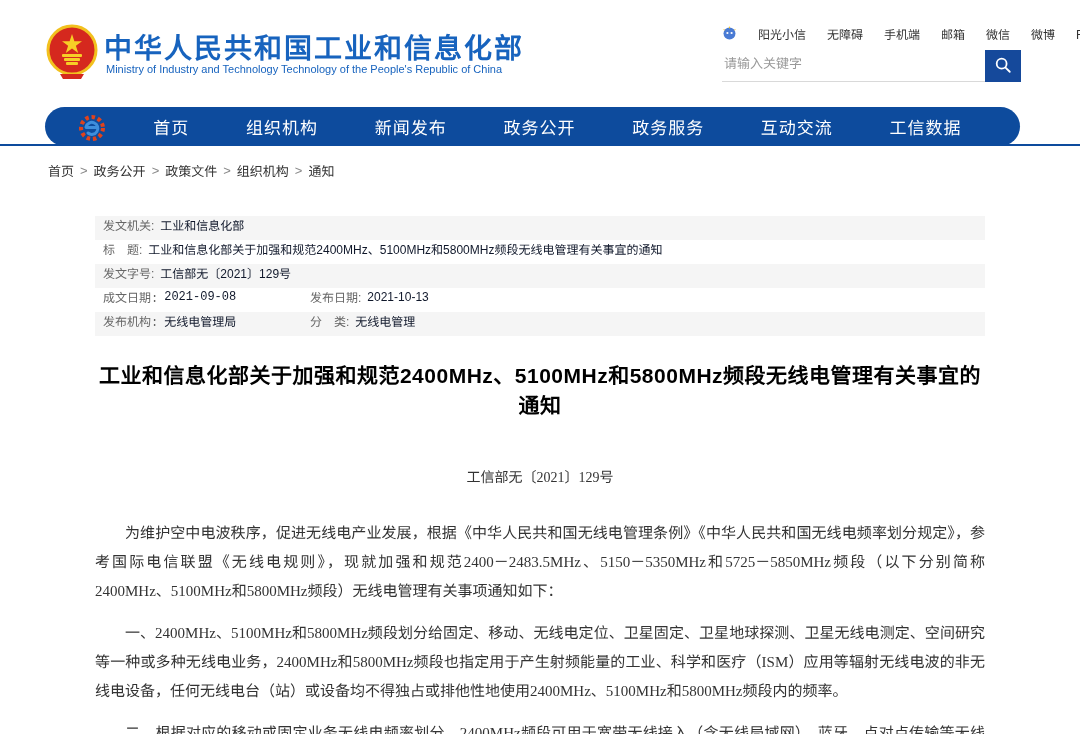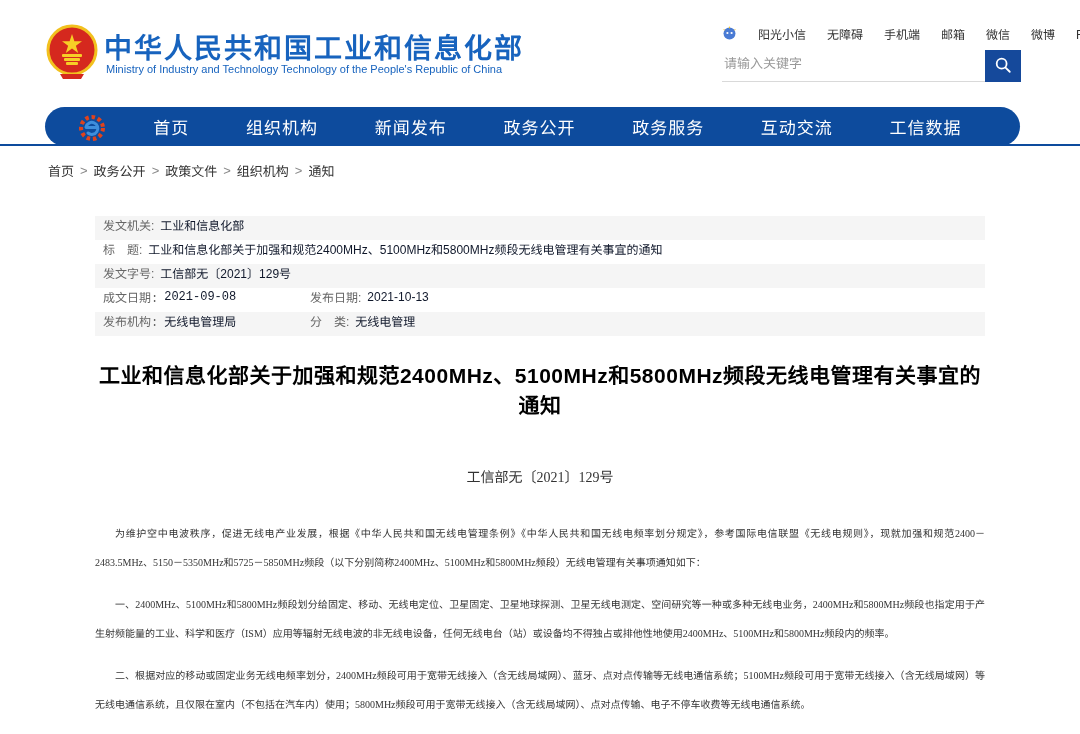--- a/index.html
+++ b/index.html
@@ -50,21 +50,21 @@
   .meta-label { color:#666; margin-right:6px; white-space:pre; }
   .meta-value { color:#0f172a; }
   .meta-cell-1 { display:flex; width:207px; align-items:center;font-family:Liberation Mono, monospace; }
   .meta-cell-2 { display:flex; align-items:center; }
 
   .doc-title { margin-top:23px; text-align:center; font-size:21px; font-weight:bold;
     color:#000; letter-spacing:0.5px; }
   .doc-number { margin-top:47px; text-align:center; font-size:14px; color:#333;
     font-family:"Liberation Serif","DejaVu Serif",serif; }
   .doc-body { margin-top:33px; }
-  .doc-body p { font-size:10px; line-height:29px; color:#333; text-indent:2em;
+  .doc-body p { font-size:15px; line-height:29px; color:#333; text-indent:2em;
     text-align:justify; font-family:"Liberation Serif","DejaVu Serif",serif; margin-bottom:13px; }
 </style>
 </head>
 <body>
 
 <div class="page">
 
   <div class="header">
     <span class="emblem">
       <svg viewBox="0 0 52 56" width="52" height="56">

